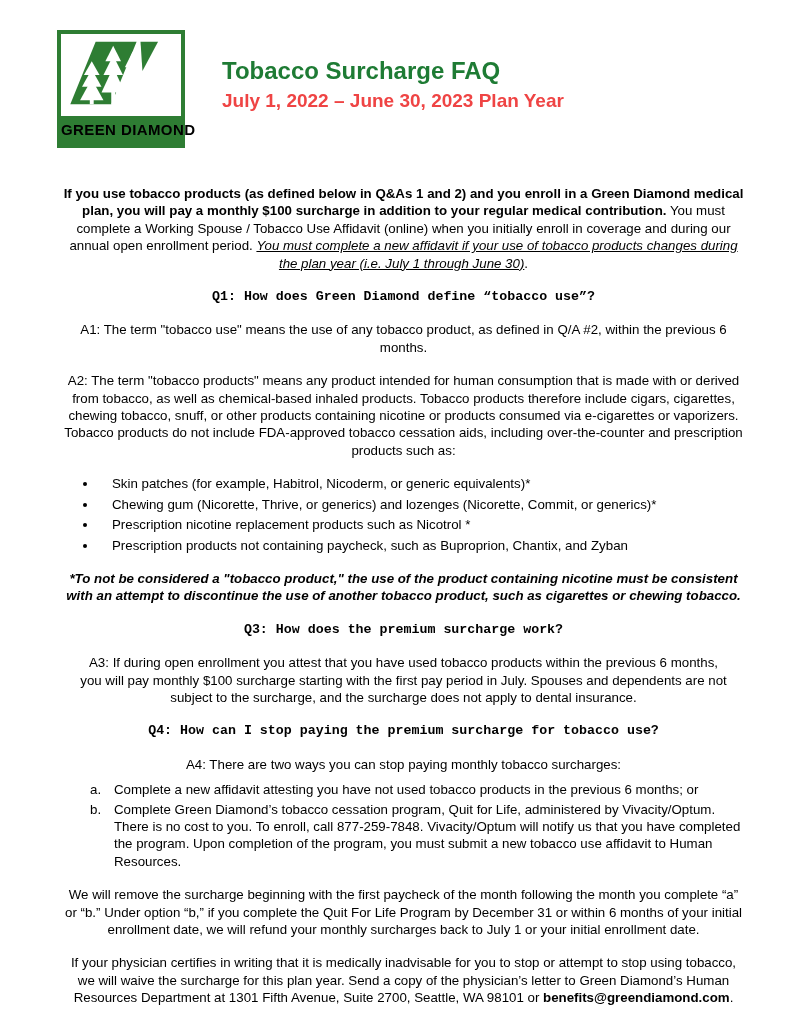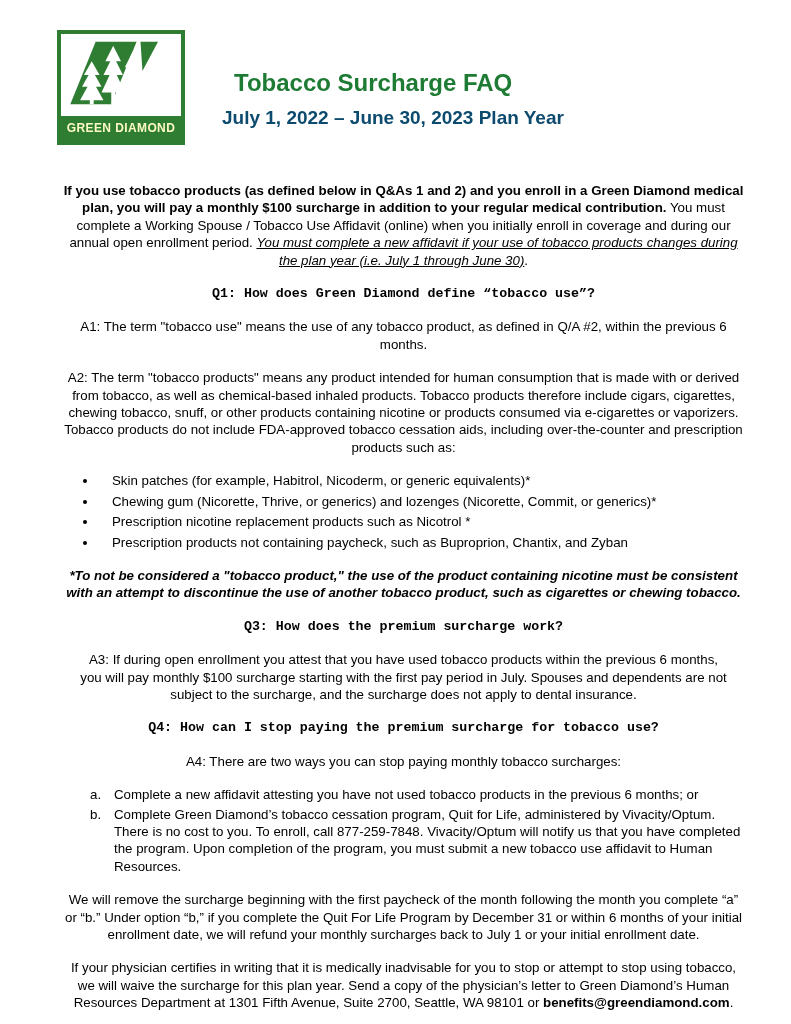--- a/index.html
+++ b/index.html
@@ -21,41 +21,41 @@
   .logo {
     width: 120px;
     border: 4px solid #2E7D33;
     background: #ffffff;
     flex: 0 0 auto;
   }
   .logo-emblem { height: 80px; padding: 2px 0 0 0; }
   .logo-emblem svg { display: block; width: 120px; height: 78px; }
   .logo-bar {
     background: #2E7D33;
-    color: #fef9c3;
+    color: #000000;
     font-weight: 700;
-    font-size: 12px;
+    font-size: 15px;
     letter-spacing: 0.4px;
     text-align: center;
     padding: 5px 0 6px 0;
     white-space: nowrap;
   }
   .titles { margin-left: 37px; padding-top: 28px; }
   .doc-title {
-    margin: 12px;
+    margin: 0;
     font-size: 24px;
     font-weight: 700;
     color: #1E7B34;
     line-height: 1.1;
   }
   .doc-subtitle {
     margin: 7px 0 0 0;
     font-size: 19px;
     font-weight: 700;
-    color: #0c4a6e;
+    color: #ef4444;
     line-height: 1.1;
   }
   .body {
     padding: 37px 46px 0 62px;
     font-size: 13.3px;
     line-height: 1.31;
   }
   .body p { margin: 0 0 16px 0; text-align: center; }
   .q-heading { font-weight: 700; margin: 0; font-family: Liberation Mono, monospace; }
   .qa-block { margin: 0 0 16px 0; }
@@ -140,21 +140,21 @@
 
     <p class="footnote">*To not be considered a "tobacco product," the use of the product containing nicotine must be consistent with an attempt to discontinue the use of another tobacco product, such as cigarettes or chewing tobacco.</p>
 
     <div class="qa-block">
       <p class="q-heading">Q3: How does the premium surcharge work?</p>
       <p style="margin:16px">A3: If during open enrollment you attest that you have used tobacco products within the previous 6 months, you will pay monthly $100 surcharge starting with the first pay period in July. Spouses and dependents are not subject to the surcharge, and the surcharge does not apply to dental insurance.</p>
     </div>
 
     <div class="qa-block">
       <p class="q-heading">Q4: How can I stop paying the premium surcharge for tobacco use?</p>
-      <p style="margin:16px">A4: There are two ways you can stop paying monthly tobacco surcharges:</p>
+      <p style="margin:8px">A4: There are two ways you can stop paying monthly tobacco surcharges:</p>
       <div class="ab-list">
         <div class="ab-item">
           <span class="ab-marker">a.</span>
           <span class="ab-text">Complete a new affidavit attesting you have not used tobacco products in the previous 6 months; or</span>
         </div>
         <div class="ab-item">
           <span class="ab-marker">b.</span>
           <span class="ab-text">Complete Green Diamond’s tobacco cessation program, Quit for Life, administered by Vivacity/Optum. There is no cost to you. To enroll, call 877-259-7848. Vivacity/Optum will notify us that you have completed the program. Upon completion of the program, you must submit a new tobacco use affidavit to Human Resources.</span>
         </div>
       </div>

